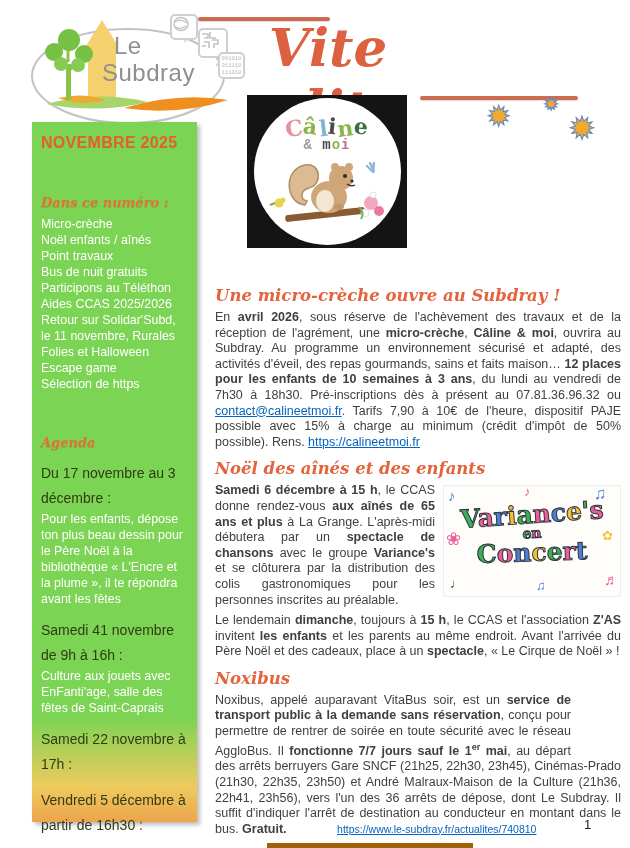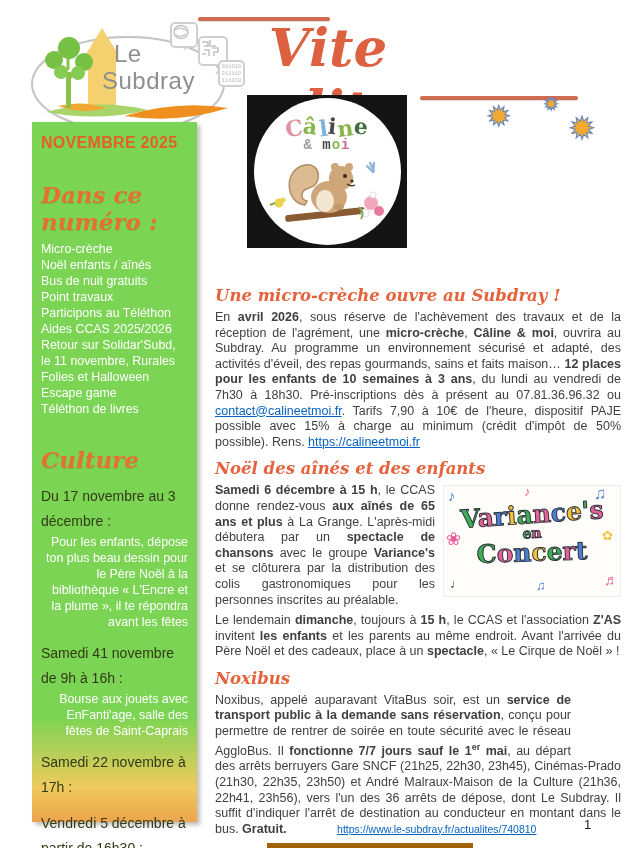--- a/index.html
+++ b/index.html
@@ -4,21 +4,21 @@
 <style>
   * { margin:0; padding:0; box-sizing:border-box; }
   html,body { background:#e9e9e9; }
   .page {
     position:relative; width:630px; height:848px; margin:0 auto;
     background:#ffffff; overflow:hidden;
     font-family:"Liberation Sans", sans-serif; color:#3f3f3f;
   }
 
   
-  .logo { position:absolute; left:28px; top:20px; width:212px; height:116px; }
+  .logo { position:absolute; left:28px; top:12px; width:212px; height:116px; }
   .logo svg { position:absolute; left:0; top:0; }
   .logo-text { position:absolute; left:86px; top:20px; font-size:24px; color:#8f8f8f; line-height:27px; letter-spacing:.5px; }
   .logo-text .l2 { margin-left:-12px; }
   .tech-icon { position:absolute; background:#fff; border:2px solid #cfcfcf; border-radius:5px; display:flex; align-items:center; justify-content:center; }
   .tech-globe { left:142px; top:2px;  width:28px; height:26px; }
   .tech-maze  { left:170px; top:16px; width:30px; height:30px; }
   .tech-binary{ left:190px; top:40px; width:27px; height:27px;
     font-size:5.5px; line-height:7px; color:#b9b9b9; white-space:pre-line; text-align:center; font-family:"Liberation Mono", monospace; }
 
   
@@ -38,28 +38,28 @@
   
   .sidebar {
     position:absolute; left:32px; top:122px; width:165px; height:700px;
     background:linear-gradient(180deg,#7cd454 0%, #7cd454 85%, #eeca5d 95%, #eda44d 100%);
     box-shadow:3px 3px 4px rgba(0,0,0,.25);
     padding:12px 9px 0 9px;
   }
   .month { color:#e55f28; font-weight:bold; font-size:16px; letter-spacing:.3px; }
   .side-title {
     font-family:"DejaVu Serif", serif; font-style:italic; font-weight:bold;
-    font-size:23px; color:#e8702f; margin-top:29px; text-shadow:0 1px 0 rgba(0,0,0,.1);
+    font-size:13px; color:#e8702f; margin-top:43px; text-shadow:0 1px 0 rgba(0,0,0,.1);
   }
   .toc { margin-top:6px; }
   .toc-item { color:#ffffff; font-size:12.4px; line-height:16px; }
   .agenda { margin-top:4px; }
   .event { margin-top:11px; }
   .event-date { color:#323a16; font-weight:normal; font-size:14px; line-height:25px; }
-  .event-desc { color:#ffffff; font-size:12.4px; line-height:16px;text-align:right; }
+  .event-desc { color:#ffffff; font-size:12.4px; line-height:16px; }
 
   
   .caline { position:absolute; left:247px; top:95px; width:160px; height:153px; background:#141414; display:flex; align-items:center; justify-content:center; }
   .caline-circle { width:147px; height:147px; background:#fff; border-radius:50%; text-align:center; overflow:hidden; }
   .caline-title { margin-top:16px; font-family:"DejaVu Serif", serif; font-weight:bold; font-size:22px; letter-spacing:1px; }
   .caline-title span { display:inline-block; }
   .caline-title span:nth-child(odd){ transform:rotate(-7deg) translateY(1px); }
   .caline-title span:nth-child(even){ transform:rotate(6deg) translateY(-1px); }
   .caline-sub { font-family:Liberation Mono, monospace; font-weight:bold; font-size:14px; margin-top:-3px; letter-spacing:1px; }
 
@@ -154,37 +154,37 @@
   <span class="star star-1">✹</span>
   <span class="star star-2">✹</span>
   <span class="star star-3">✹</span>
 
   <aside class="sidebar">
     <div class="month">NOVEMBRE 2025</div>
     <div class="side-title">Dans ce numéro :</div>
     <div class="toc">
         <div class="toc-item">Micro-crèche</div>
         <div class="toc-item">Noël enfants / aînés</div>
+        <div class="toc-item">Point travaux</div>
         <div class="toc-item">Bus de nuit gratuits</div>
-        <div class="toc-item">Point travaux</div>
         <div class="toc-item">Participons au Téléthon</div>
         <div class="toc-item">Aides CCAS 2025/2026</div>
         <div class="toc-item">Retour sur Solidar'Subd, le 11 novembre, Rurales Folies et Halloween</div>
         <div class="toc-item">Escape game</div>
-        <div class="toc-item">Téléthon de livres</div>
+        <div class="toc-item">Sélection de https</div>
       </div>
-    <div class="side-title agenda-title">Culture</div>
+    <div class="side-title agenda-title">Agenda</div>
     <div class="agenda">
         <div class="event">
           <div class="event-date">Du 17 novembre au 3 décembre :</div>
           <div class="event-desc">Pour les enfants, dépose ton plus beau dessin pour le Père Noël à la bibliothèque « L'Encre et la plume », il te répondra avant les fêtes</div>
         </div>
         <div class="event">
           <div class="event-date">Samedi 41 novembre de 9h à 16h :</div>
-          <div class="event-desc">Bourse aux jouets avec EnFanti'age, salle des fêtes de Saint-Caprais</div>
+          <div class="event-desc">Culture aux jouets avec EnFanti'age, salle des fêtes de Saint-Caprais</div>
         </div>
         <div class="event">
           <div class="event-date">Samedi 22 novembre à 17h :</div>
         </div>
         <div class="event">
           <div class="event-date">Vendredi 5 décembre à partir de 16h30 :</div>
         </div>
       </div>
   </aside>
 

